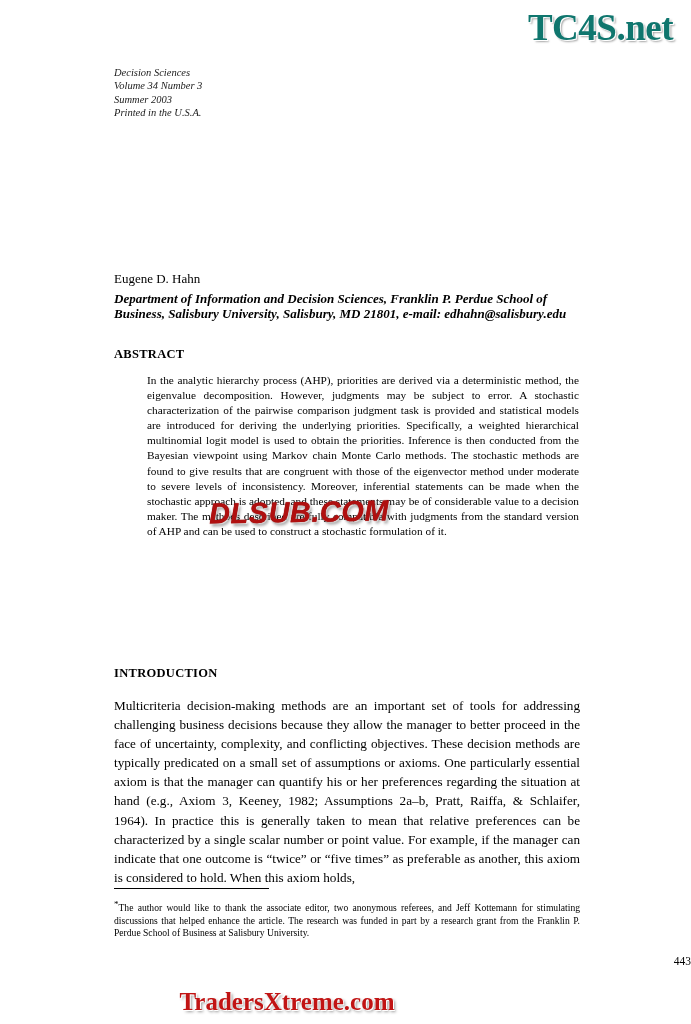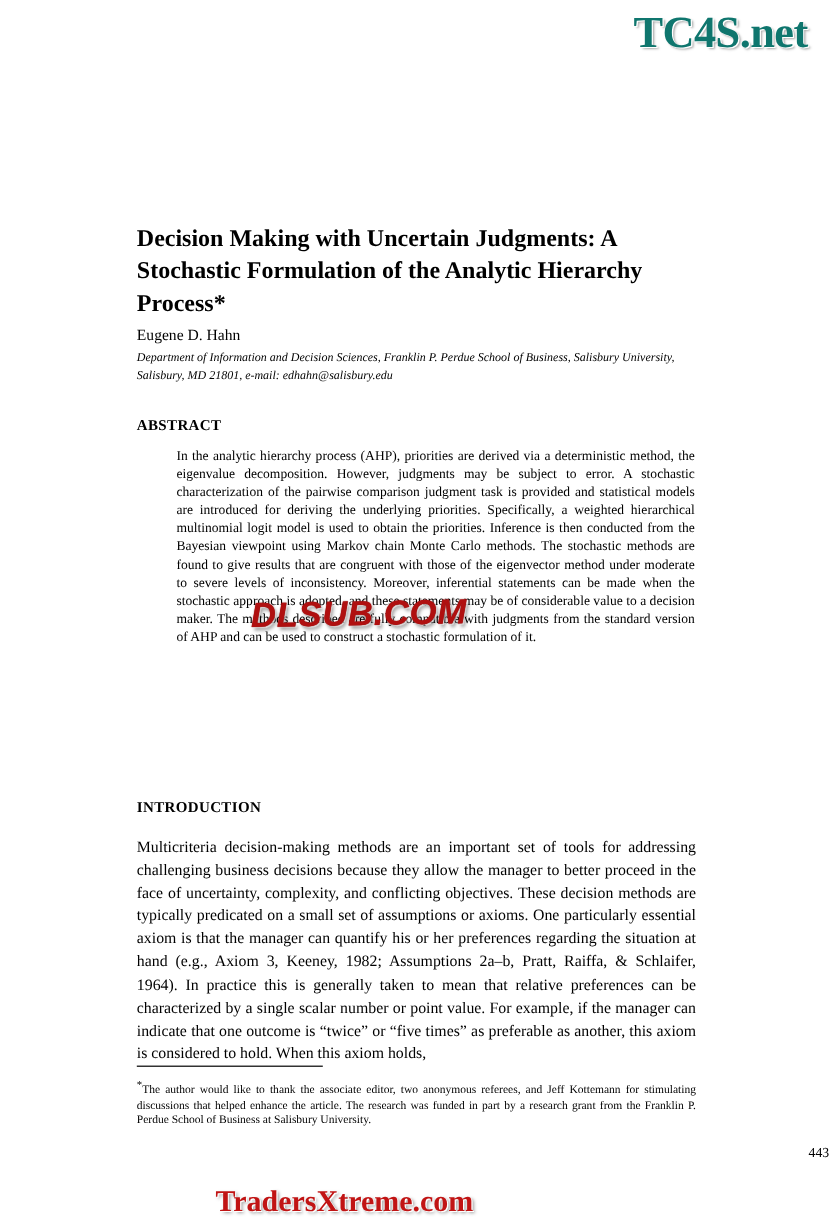--- a/index.html
+++ b/index.html
@@ -52,23 +52,23 @@
     left: 114px;
     top: 270px;
     font-size: 13px;
     line-height: 17px;
   }
   .affiliation {
     position: absolute;
     left: 114px;
     top: 292px;
     width: 480px;
-    font-size: 10px;
-    font-style: italic;
-    font-weight: normal;
+    font-size: 13px;
+    font-style: italic;
+    font-weight: bold;
     line-height: 14.5px;
   }
 
   
   .abstract-heading {
     position: absolute;
     left: 114px;
     top: 347px;
     font-size: 12.5px;
     font-weight: bold;
@@ -193,22 +193,27 @@
     text-shadow:
       1px 1px 0 #ffffff,
       2px 2px 3px rgba(0,0,0,0.4);
   }
 </style>
 </head>
 <body>
 
 <div class="page">
 
-
-  <h1 class="title">Decision Making with Uncertain Judgments: A Stochastic Formulation of the Analytic Hierarchy Process*</h1>
+  <div class="journal-header">
+    <div>Decision Sciences</div>
+    <div>Volume 34 Number 3</div>
+    <div>Summer 2003</div>
+    <div>Printed in the U.S.A.</div>
+  </div>
+
 
   <div class="author">Eugene D. Hahn</div>
   <div class="affiliation">Department of Information and Decision Sciences, Franklin P. Perdue School of Business, Salisbury University, Salisbury, MD 21801, e-mail: edhahn@salisbury.edu</div>
 
   <div class="abstract-heading">ABSTRACT</div>
   <div class="abstract-body">In the analytic hierarchy process (AHP), priorities are derived via a deterministic method, the eigenvalue decomposition. However, judgments may be subject to error. A stochastic characterization of the pairwise comparison judgment task is provided and statistical models are introduced for deriving the underlying priorities. Specifically, a weighted hierarchical multinomial logit model is used to obtain the priorities. Inference is then conducted from the Bayesian viewpoint using Markov chain Monte Carlo methods. The stochastic methods are found to give results that are congruent with those of the eigenvector method under moderate to severe levels of inconsistency. Moreover, inferential statements can be made when the stochastic approach is adopted, and these statements may be of considerable value to a decision maker. The methods described are fully compatible with judgments from the standard version of AHP and can be used to construct a stochastic formulation of it.</div>
 
 
   <div class="intro-heading">INTRODUCTION</div>
   <div class="intro-body">Multicriteria decision-making methods are an important set of tools for addressing challenging business decisions because they allow the manager to better proceed in the face of uncertainty, complexity, and conflicting objectives. These decision methods are typically predicated on a small set of assumptions or axioms. One particularly essential axiom is that the manager can quantify his or her preferences regarding the situation at hand (e.g., Axiom 3, Keeney, 1982; Assumptions 2a–b, Pratt, Raiffa, &amp; Schlaifer, 1964). In practice this is generally taken to mean that relative preferences can be characterized by a single scalar number or point value. For example, if the manager can indicate that one outcome is “twice” or “five times” as preferable as another, this axiom is considered to hold. When this axiom holds,</div>

